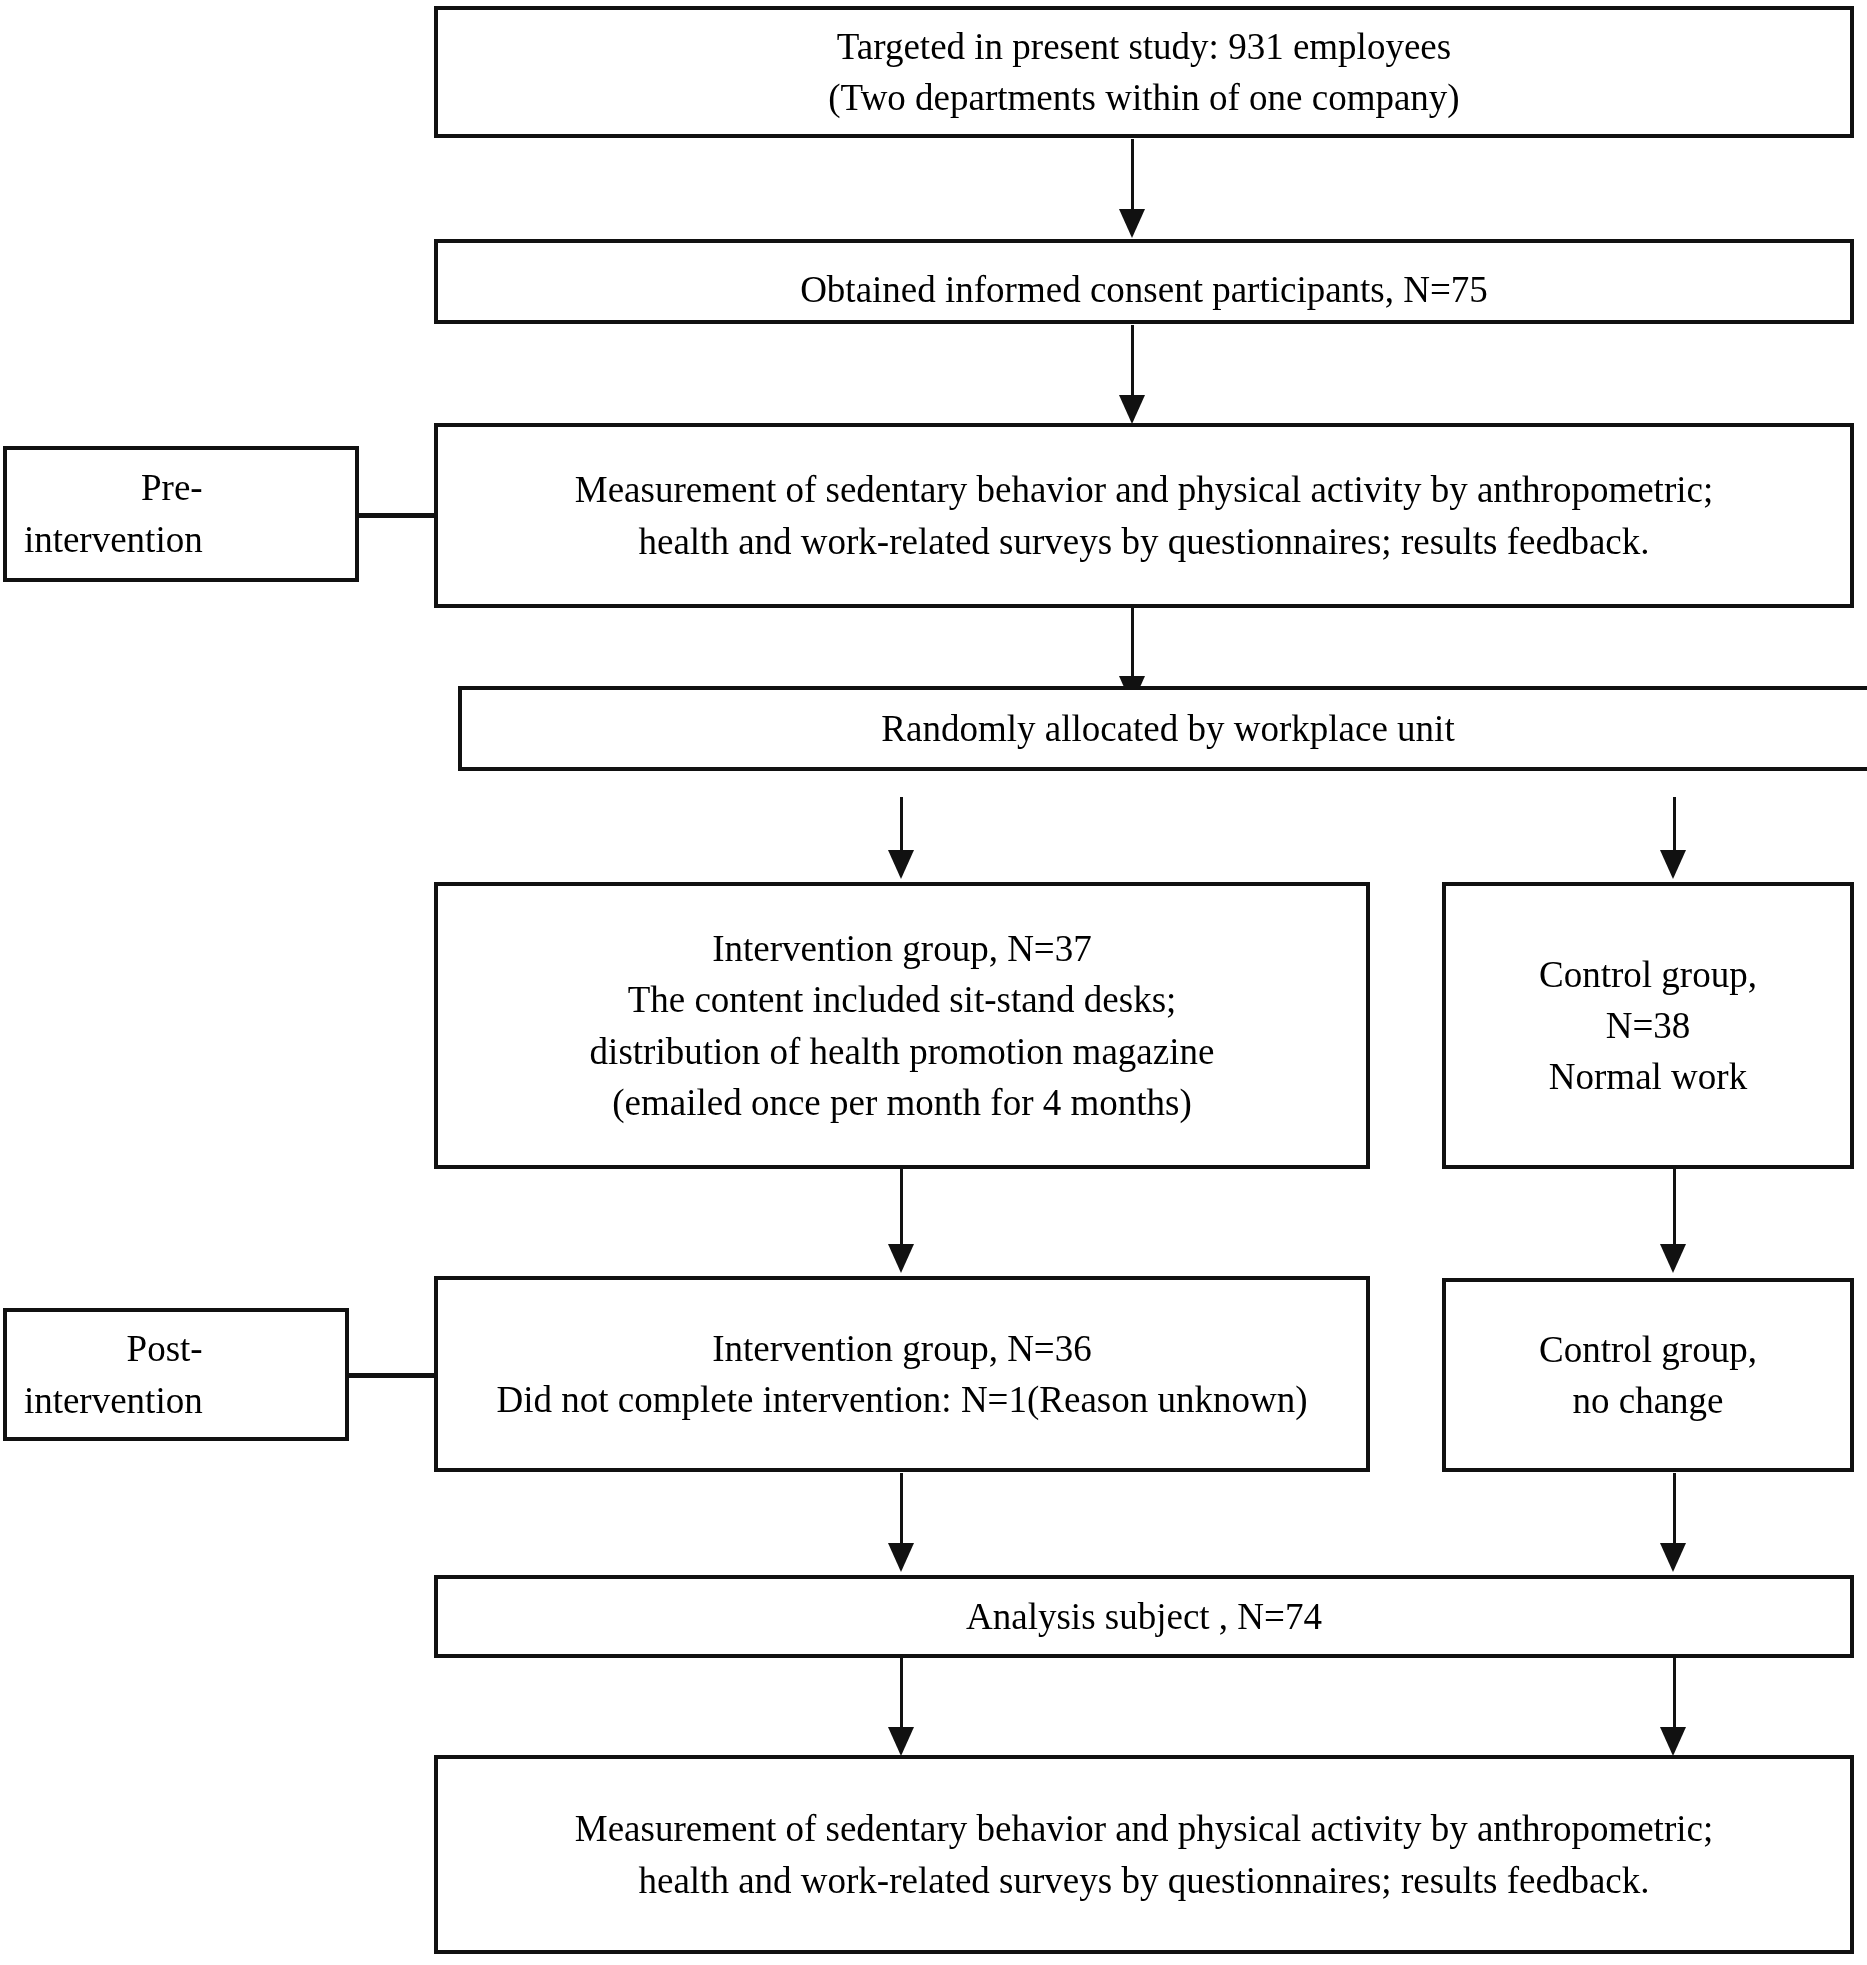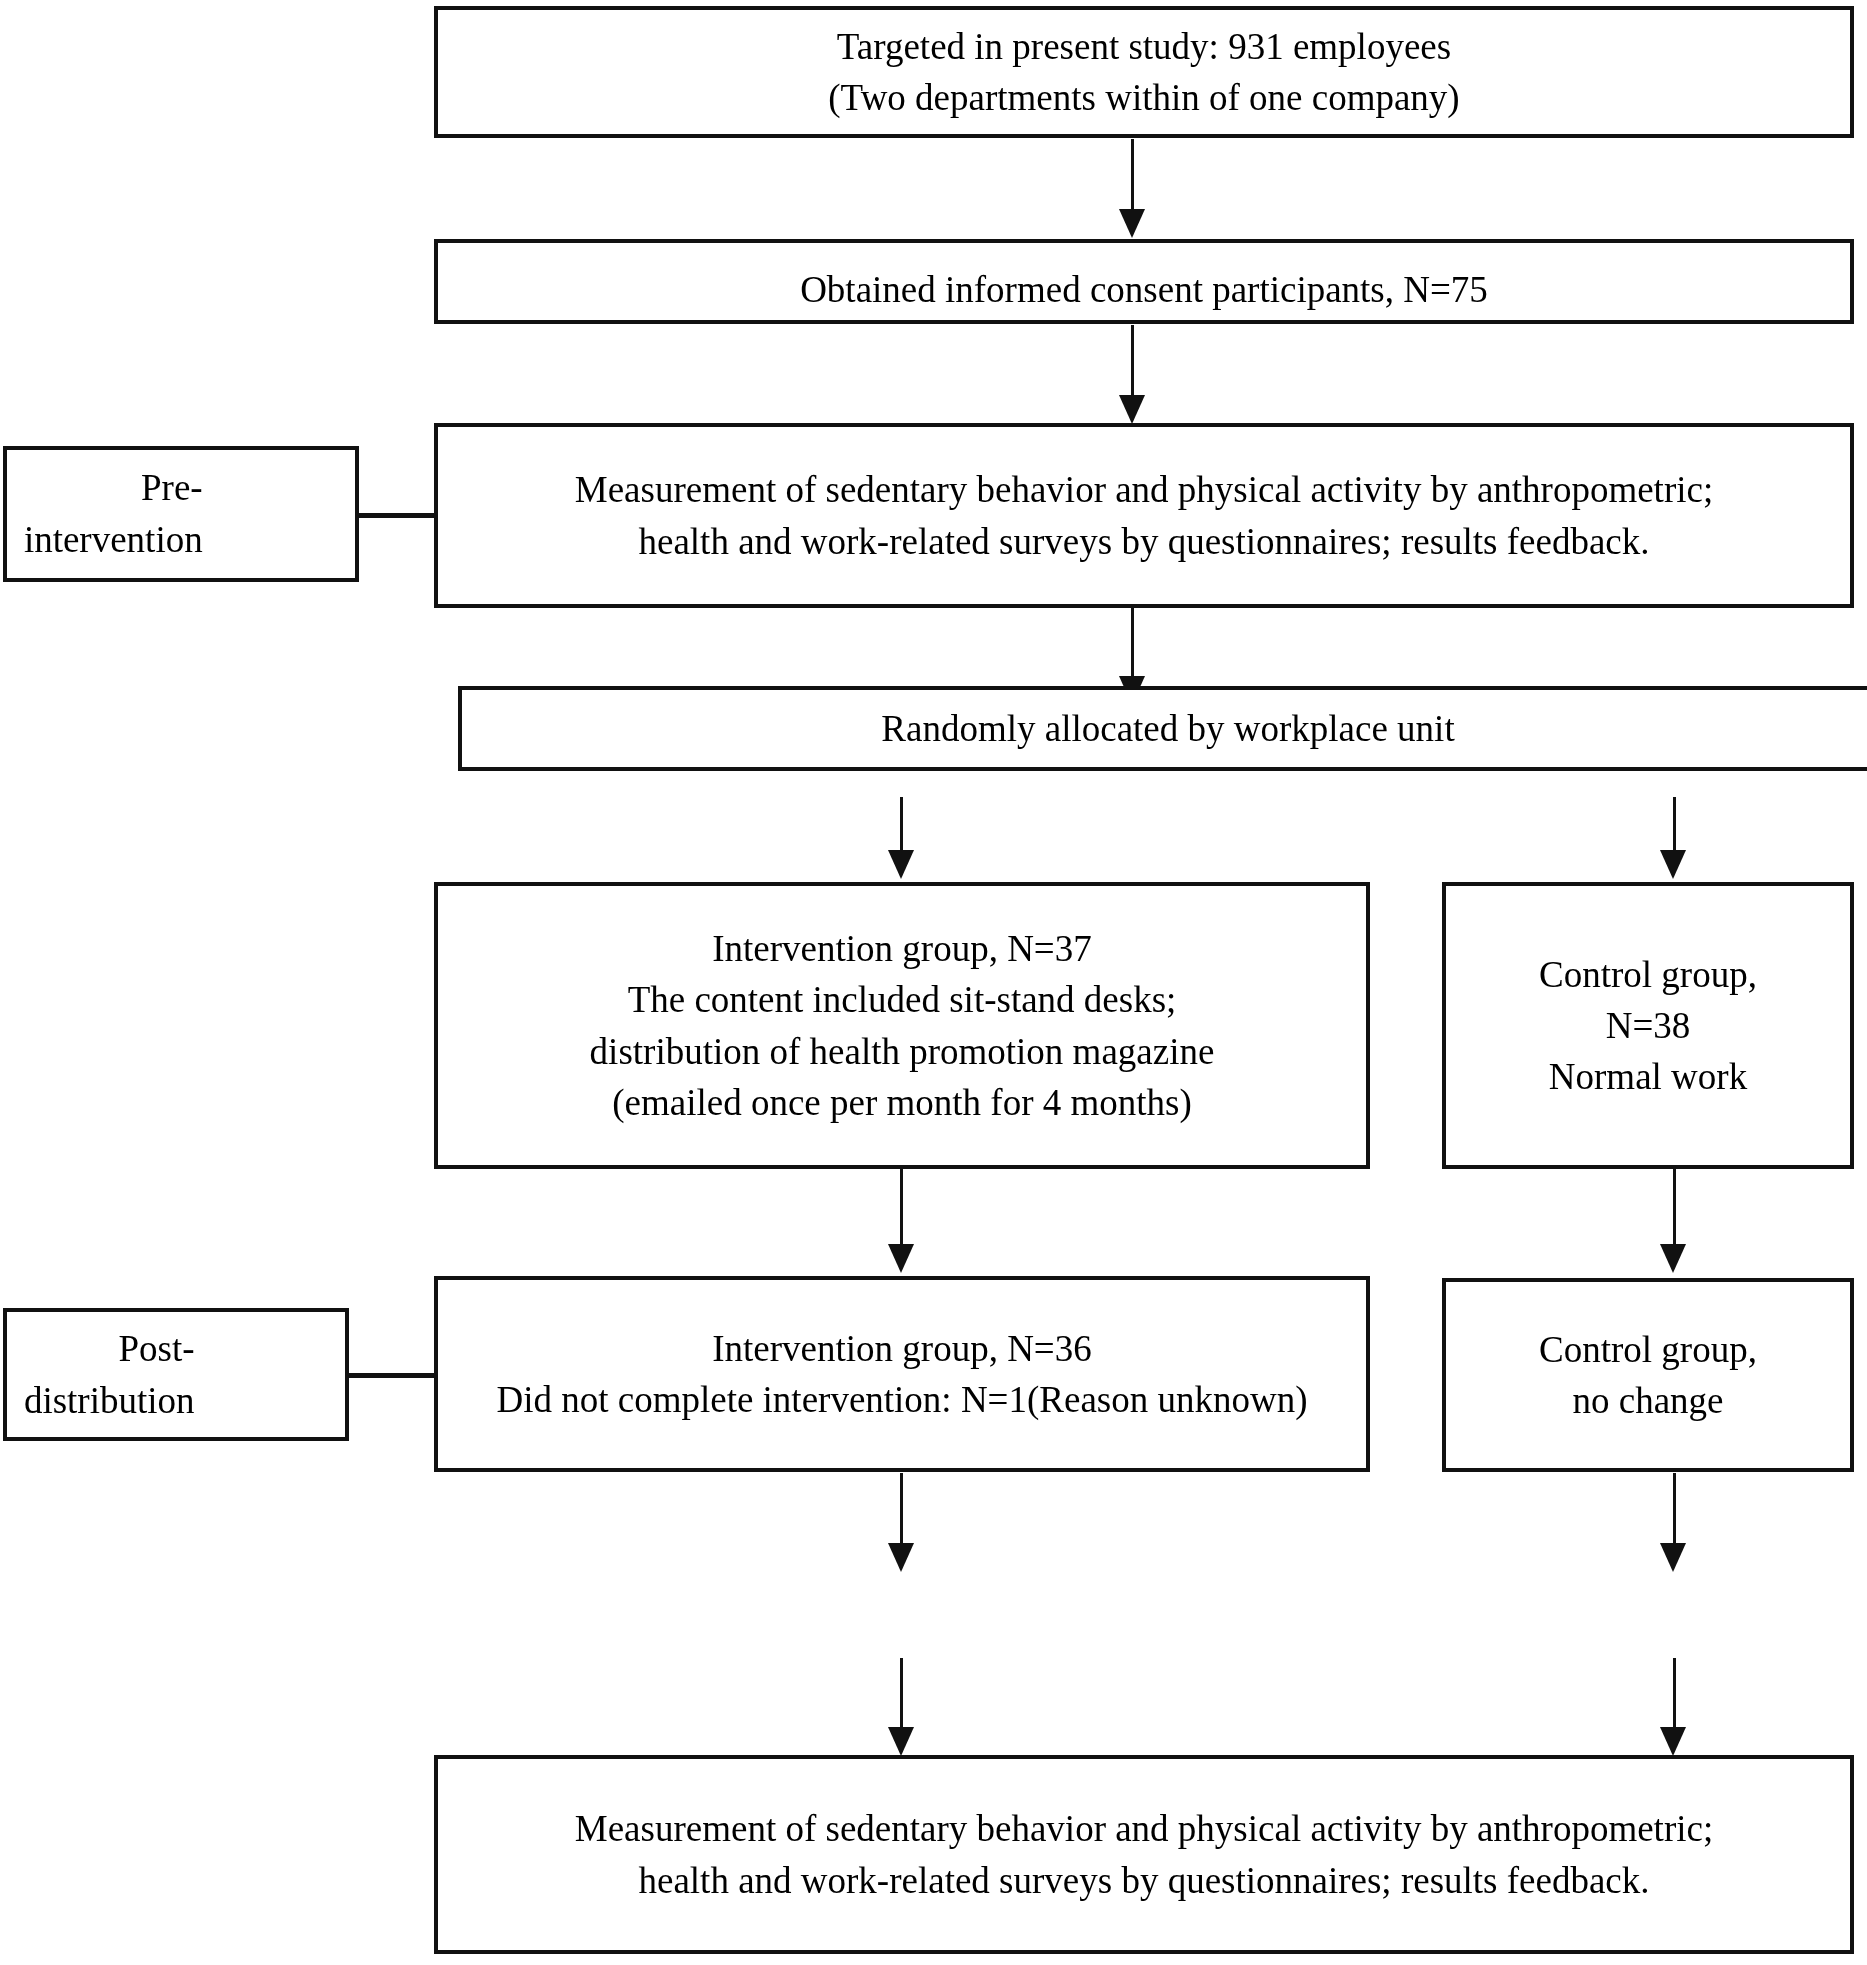--- a/index.html
+++ b/index.html
@@ -127,40 +127,43 @@
   </div>
 
   <div class="vline" style="left:900px; top:1169px; height:77px;"></div>
   <div class="arrowhead" style="left:888px; top:1244px;"></div>
 
   <div class="vline" style="left:1673px; top:1169px; height:77px;"></div>
   <div class="arrowhead" style="left:1660px; top:1244px;"></div>
 
   <div class="side-label" style="left:3.2px; top:1308px; width:346px; height:133px; font-size:37px;">
     <span class="txt">Post-
-distribution</span>
+intervention</span>
   </div>
   <div class="hline" style="left:347px; top:1373px; width:89px;"></div>
 
   <div class="node" style="left:434px; top:1276px; width:936px; height:196px; font-size:37px; padding:21px 35px;">
     <span class="txt">Intervention group, N=36
 Did not complete intervention:  N=1(Reason unknown)</span>
   </div>
 
   <div class="node" style="left:1442px; top:1278px; width:412px; height:194px; font-size:37px;">
     <span class="txt">Control group,
 no change</span>
   </div>
 
   <div class="vline" style="left:900px; top:1473px; height:72px;"></div>
   <div class="arrowhead" style="left:888px; top:1543px;"></div>
 
   <div class="vline" style="left:1673px; top:1473px; height:72px;"></div>
   <div class="arrowhead" style="left:1660px; top:1543px;"></div>
 
+  <div class="node" style="left:434px; top:1575px; width:1420px; height:83px; font-size:37px;">
+    <span class="txt">Analysis subject , N=74</span>
+  </div>
 
   <div class="vline" style="left:900px; top:1658px; height:71px;"></div>
   <div class="arrowhead" style="left:888px; top:1727px;"></div>
 
   <div class="vline" style="left:1673px; top:1658px; height:71px;"></div>
   <div class="arrowhead" style="left:1660px; top:1727px;"></div>
 
   <div class="node" style="left:434px; top:1755px; width:1420px; height:199px; font-size:37px; padding:5.1px 128px;">
     <span class="txt">Measurement of sedentary behavior and physical activity by anthropometric; health and work-related surveys by questionnaires; results feedback.</span>
   </div>

